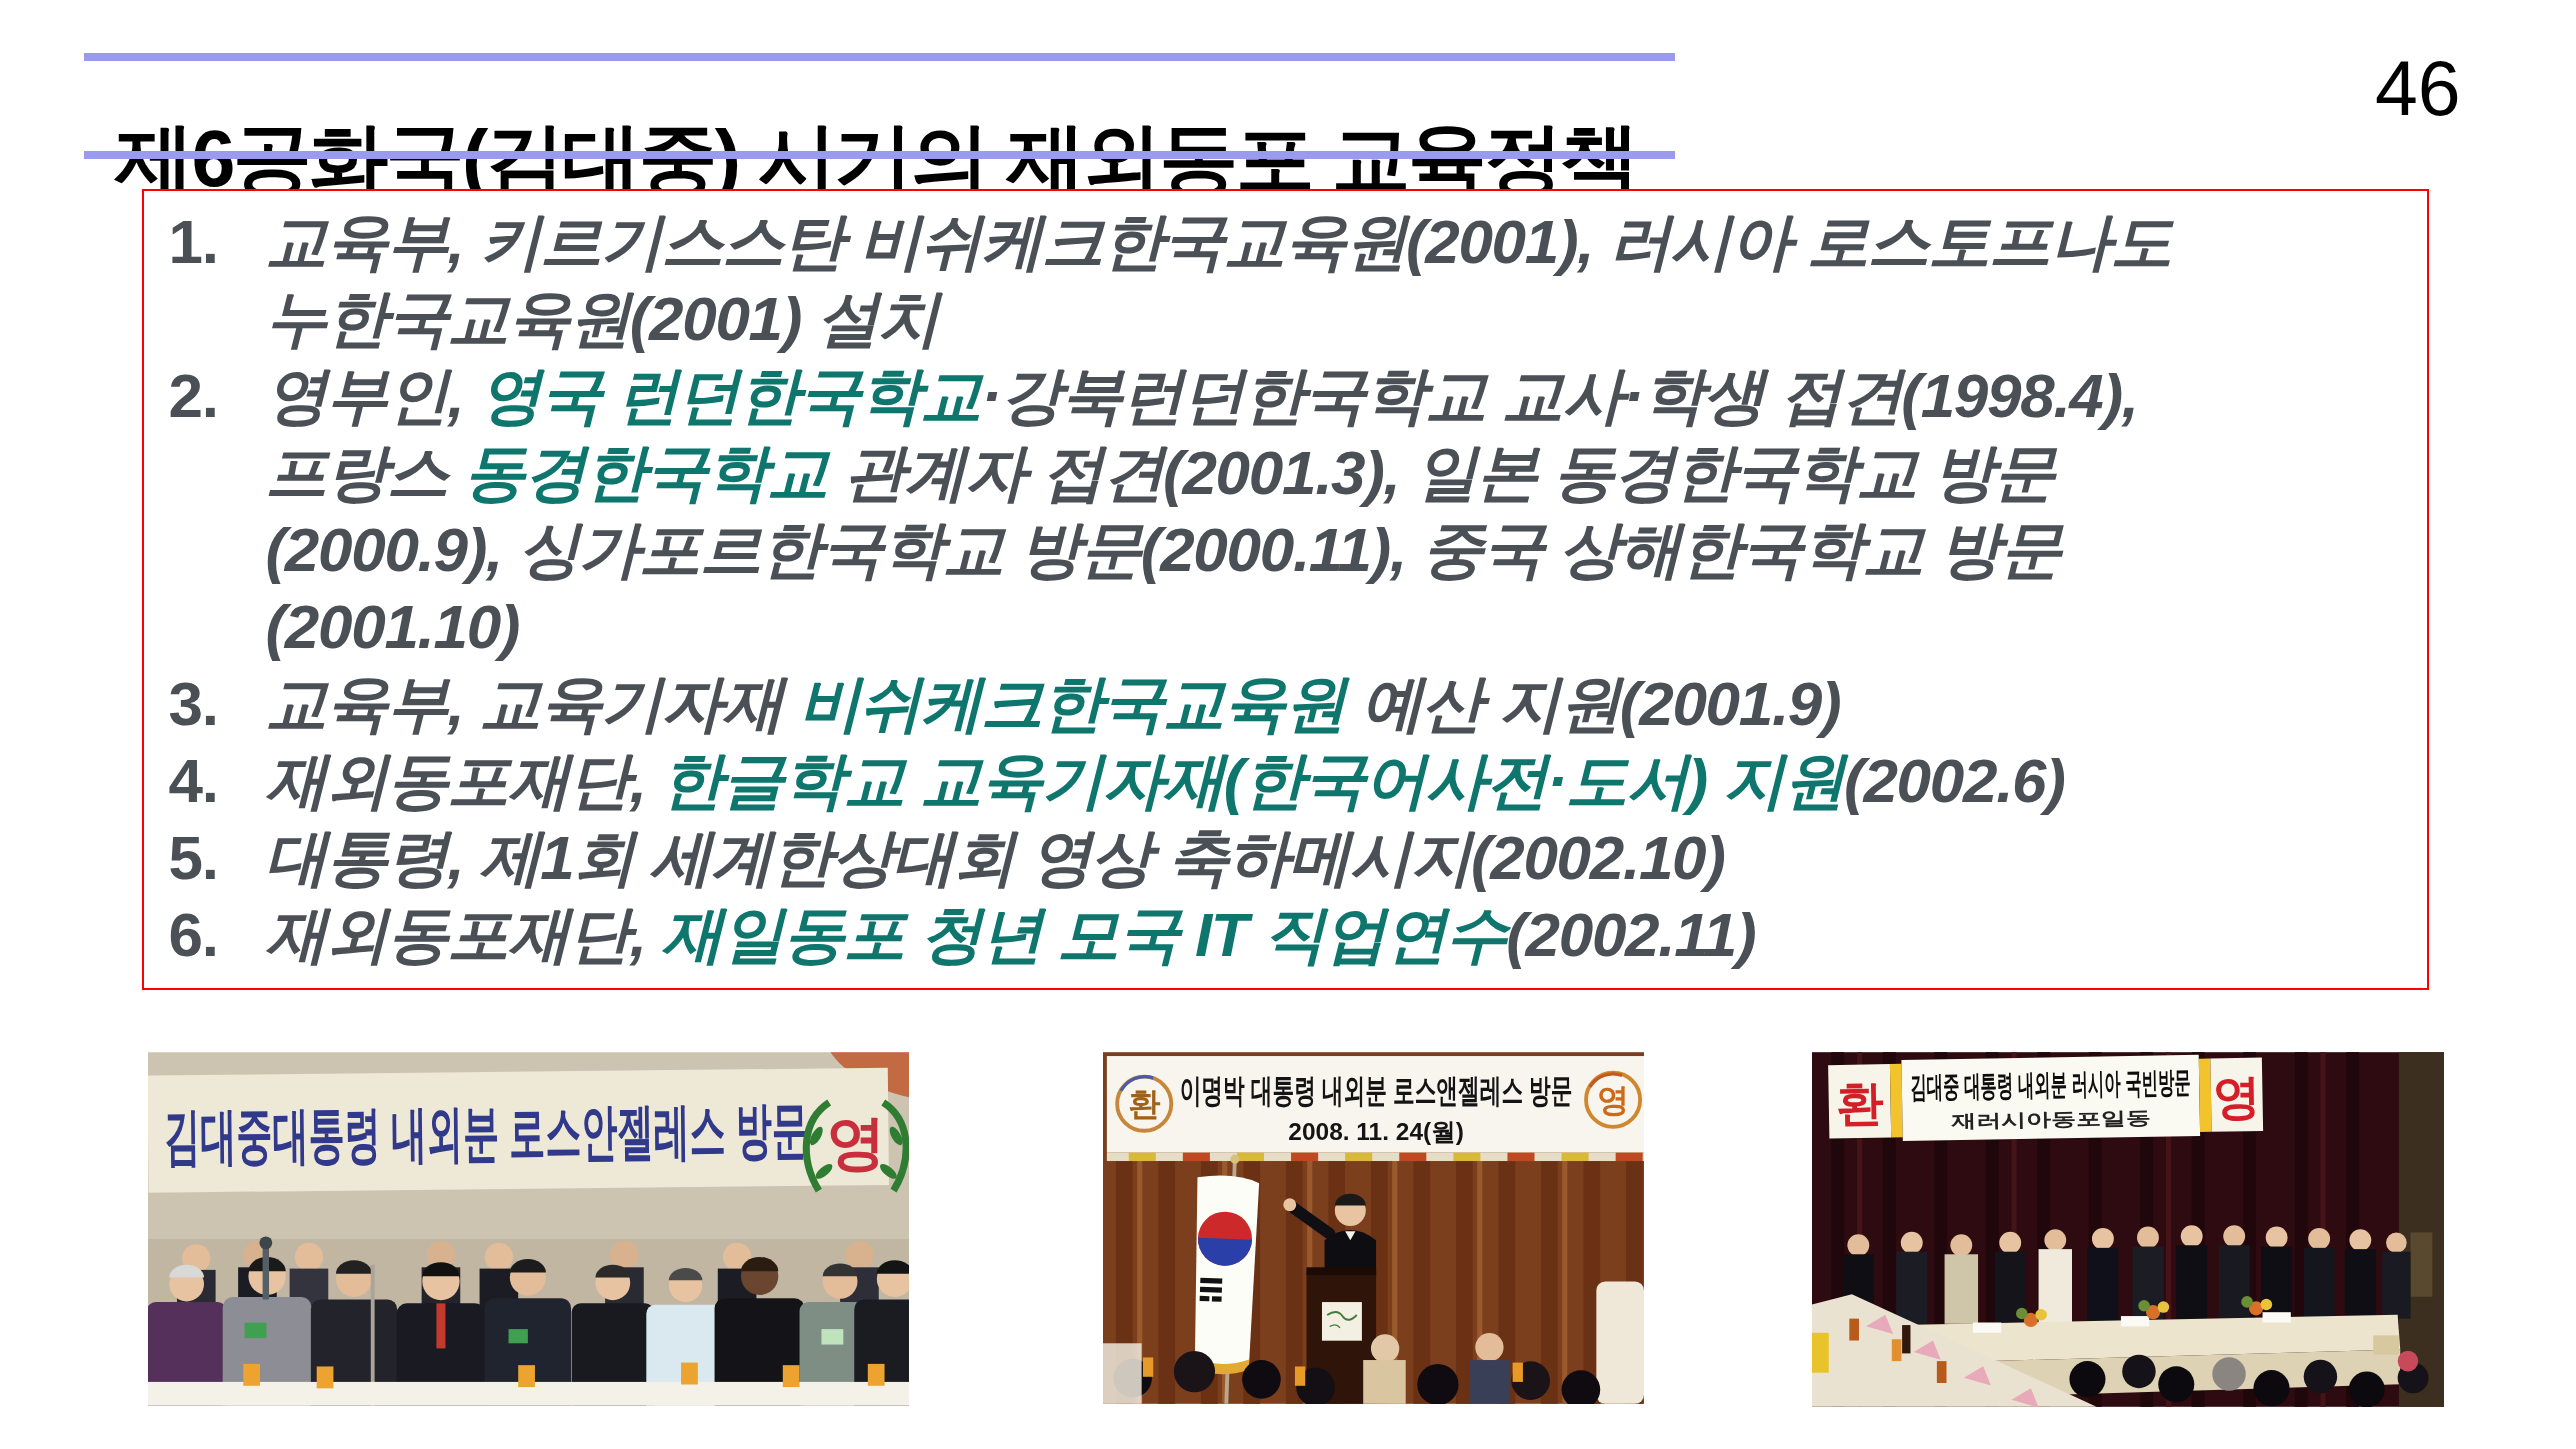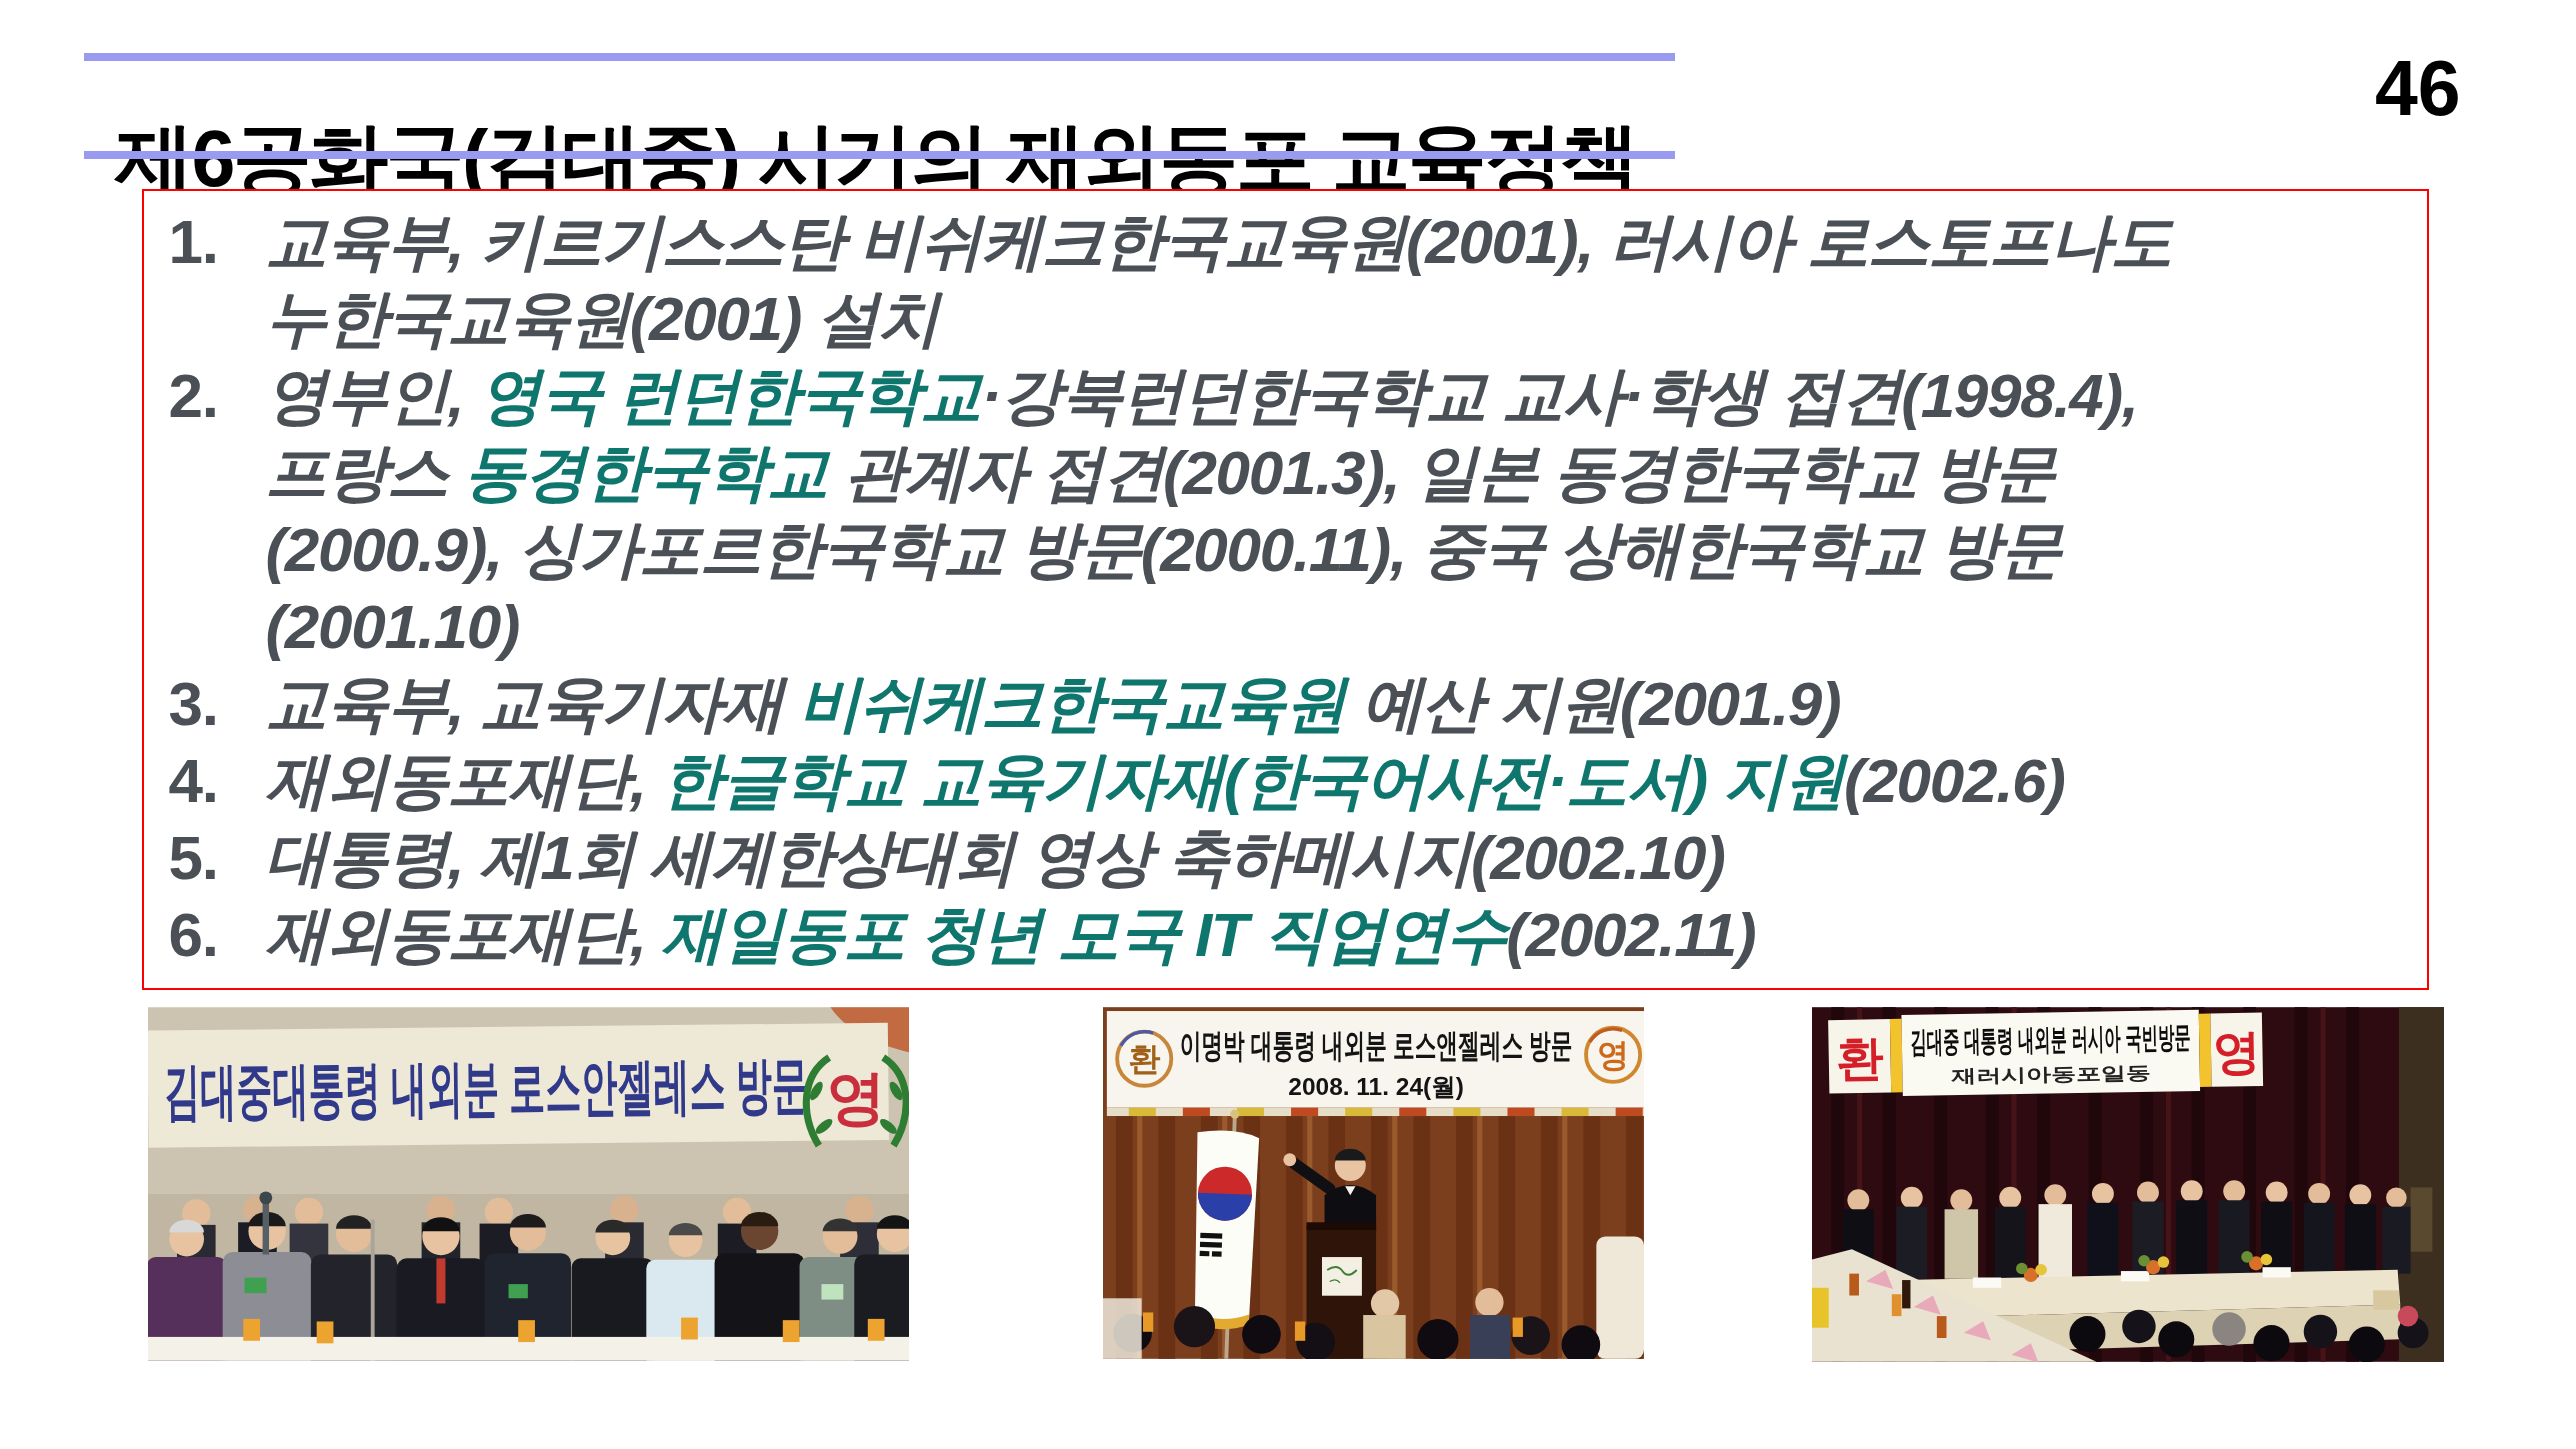--- a/index.html
+++ b/index.html
@@ -17,21 +17,21 @@
   }
   .bar-top{top:53px;}
   .bar-bottom{top:151px;}
   .slide-title{
     position:absolute;left:115px;top:63px;width:1558px;
     font-size:79px;font-weight:800;color:#000000;
     letter-spacing:-2.6px;line-height:1.1;white-space:nowrap;
   }
   .page-number{
     position:absolute;left:2375px;top:44px;
-    font-size:77px;font-weight:700;color:#000000;
+    font-size:77px;font-weight:400;color:#000000;
   }
   
   .policy-box{
     position:absolute;left:142px;top:189px;
     width:2287px;height:801px;
     box-sizing:border-box;
     border:2.6px solid #ff0000;
     padding:11.6px 23px 0 24.5px;
     background:#ffffff;
   }
@@ -44,21 +44,21 @@
   .policy-item .txt{
     flex:1;
     font-size:62px;font-weight:800;color:#4a5055;
     line-height:77px;letter-spacing:-1.3px;
     white-space:pre-wrap;
     font-style:italic;
   }
   .seg{color:#4a5055;}
   .seg.red{color:#0f766e;}
   
-  .photo{position:absolute;top:1007px;overflow:hidden;}
+  .photo{position:absolute;top:1052px;overflow:hidden;}
   .photo svg{display:block;}
   .photo-1{left:148px;width:761px;height:354px;}
   .photo-2{left:1103px;width:541px;height:352px;}
   .photo-3{left:1812px;width:632px;height:355px;}
   svg text{font-family:"Liberation Sans", sans-serif;font-weight:bold;}
 </style>
 </head>
 <body>
 
 <div class="slide">

